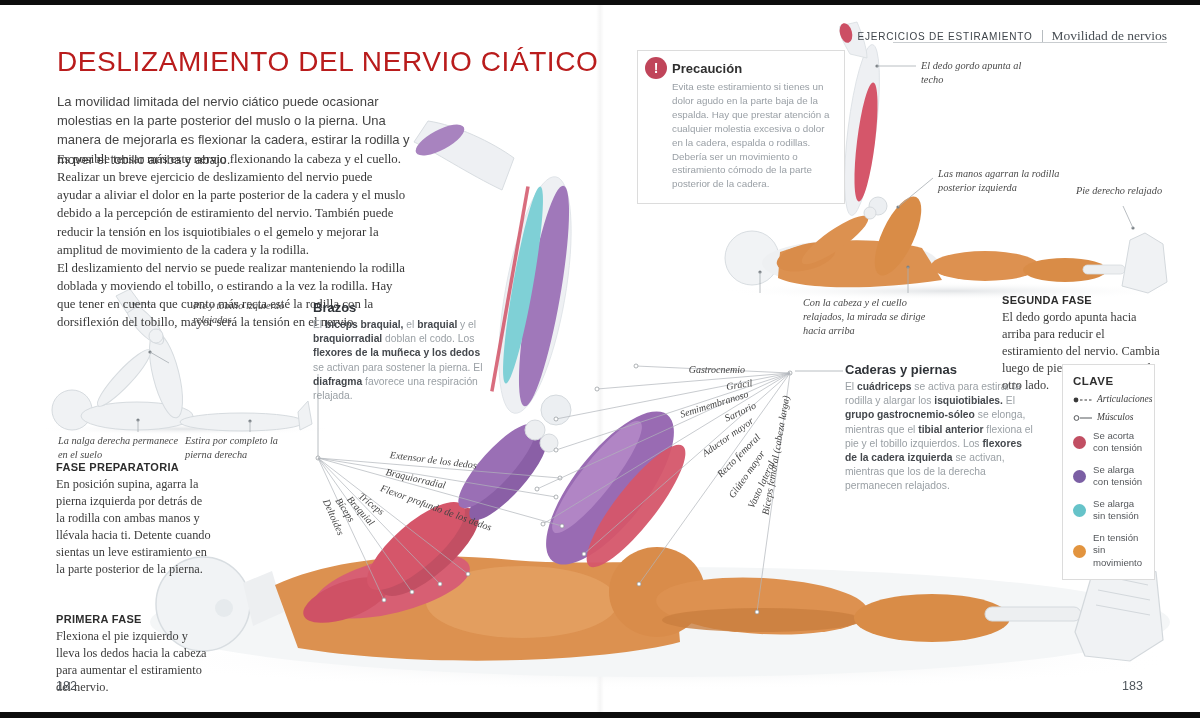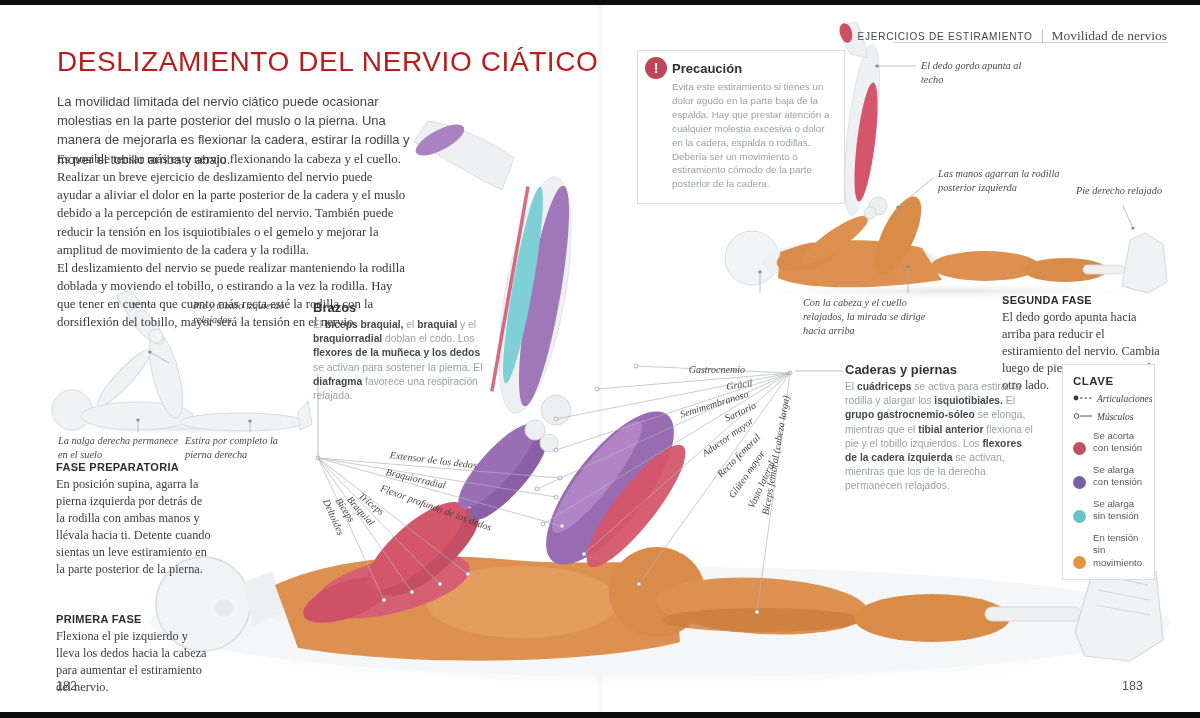--- a/index.html
+++ b/index.html
@@ -43,23 +43,23 @@
               padding:10px 12px 12px 34px;box-sizing:border-box;}
   .precaution h4{margin:0 0 4px 0;font-size:13px;color:#2f2f2f;}
   .precaution .bd{font-size:9.8px;line-height:1.42;color:#9aa0a6;}
   .warn-ic{position:absolute;left:645px;top:57px;width:22px;height:22px;border-radius:50%;
            background:#c0455a;color:#fff;font-weight:700;font-size:14px;text-align:center;
            line-height:22px;z-index:3;}
   
   .clave{top:364px;left:1062px;width:93px;border:1px solid #dcdcdc;background:#fff;
          padding:10px 8px 10px 10px;box-sizing:border-box;}
   .clave h4{margin:0 0 7px 0;font-size:11.5px;letter-spacing:.5px;color:#2f2f2f;}
-  .clave .li{display:flex;align-items:flex-start;margin-bottom:8px;}
+  .clave .li{display:flex;align-items:flex-end;margin-bottom:8px;}
   .clave .li .lbl{font-family:"Liberation Serif",serif;font-style:italic;font-size:9.5px;color:#3e3e3e;}
-  .clave .ci{display:flex;align-items:flex-end;margin-bottom:9px;}
+  .clave .ci{display:flex;align-items:center;margin-bottom:9px;}
   .clave .dot{width:13px;height:13px;border-radius:50%;flex:0 0 13px;margin:1px 7px 0 0;}
   .clave .ci .lbl{font-size:9.6px;line-height:1.3;color:#55585c;}
   .jicon{width:20px;margin-right:4px;flex:0 0 20px;}
   .pagenum{font-size:12.5px;color:#4f565c;}
 </style>
 </head>
 <body>
 
 <div class="page">
 

